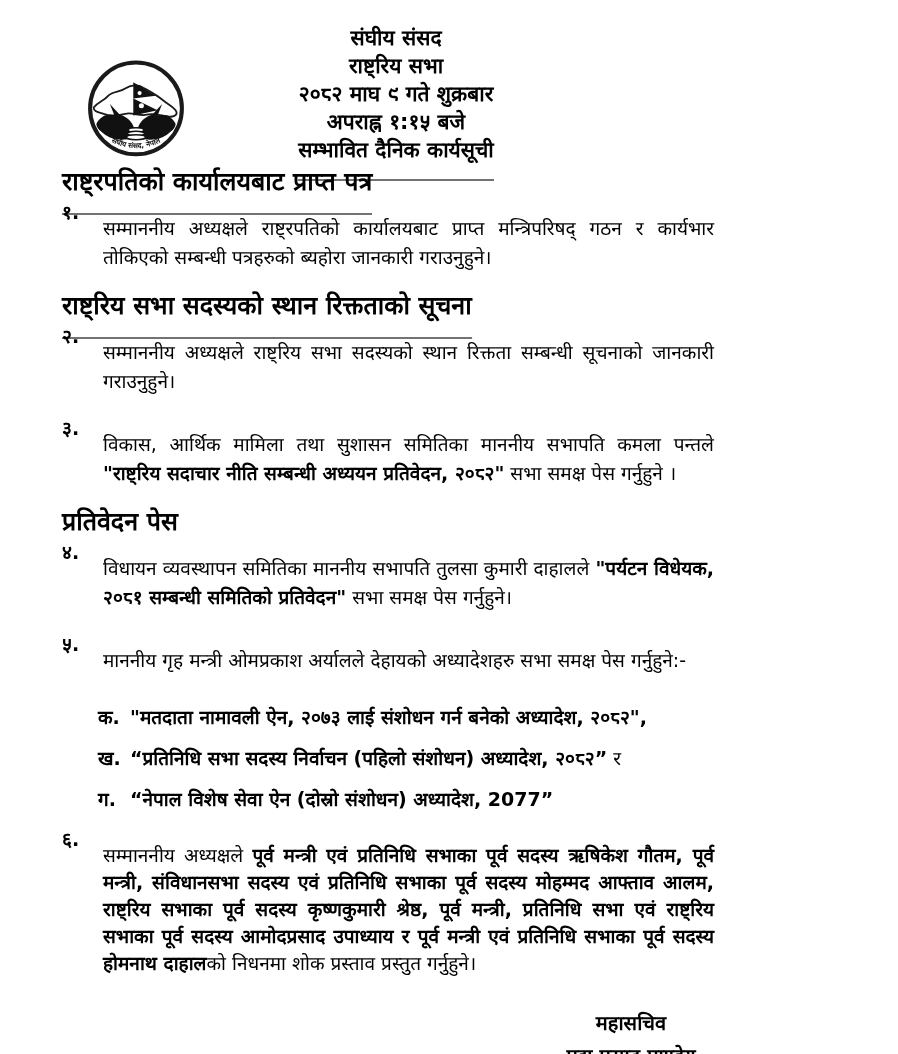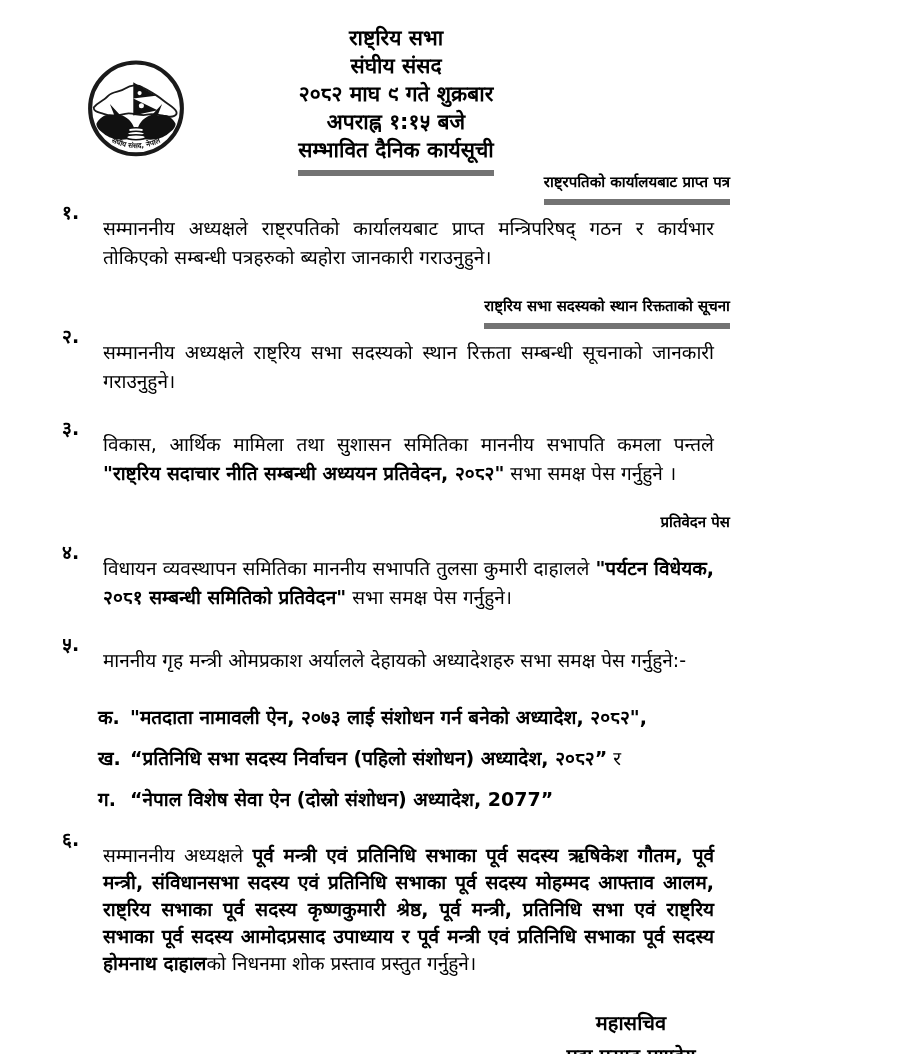--- a/index.html
+++ b/index.html
@@ -8,22 +8,22 @@
     color:#000;font-family:"DejaVu Sans","Liberation Sans",sans-serif;
     overflow:hidden;
   }
   
   .logo{position:absolute;left:82px;top:56px;width:108px;height:112px;}
   .logo svg{width:100%;height:100%;display:block;}
   .logo-caption{font-size:8px;font-weight:700;fill:#111;}
   
   .content{position:absolute;left:62px;top:0;width:668px;padding-top:24px;}
   .doc-header{text-align:center;font-weight:700;font-size:21px;line-height:28px;}
-  .u{border-bottom:6px solid #737373;padding-bottom:8px;}
-  .sec{text-align:right;font-size:15px;font-weight:700;margin:6px 0 4px;line-height:24px;}
+  .u{border-bottom:2px solid #737373;padding-bottom:17px;}
+  .sec{text-align:left;font-size:25px;font-weight:700;margin:6px 0 4px;line-height:24px;}
   .item{display:flex;font-size:19px;line-height:29px;margin:2px 0;}
   .item .num{flex:none;width:25px;font-weight:700;}
   .item p{margin:16px;flex:1;text-align:justify;}
   .item.tight{line-height:27px;}
   .b{font-weight:700;}
   .sub{display:flex;font-size:19px;line-height:29px;margin:12px 0 12px 36px;}
   .sub .letter{flex:none;width:32px;font-weight:700;}
   .sub p{margin:0;flex:1;}
   .signature{margin-top:14px;margin-left:470px;width:198px;text-align:center;
              font-weight:700;font-size:20px;line-height:33px;}
@@ -57,22 +57,22 @@
       <path id="lg-arc" d="M20,86 Q60,114 100,86" fill="none"></path>
       <text class="logo-caption">
         <textPath href="#lg-arc" startOffset="50%" text-anchor="middle">संघीय संसद, नेपाल</textPath>
       </text>
     </svg>
   </div>
 
   <div class="content">
 
     <header class="doc-header">
+      <div>संघीय संसद</div>
       <div>राष्ट्रिय सभा</div>
-      <div>संघीय संसद</div>
       <div>२०८२ माघ ९ गते शुक्रबार</div>
       <div>अपराह्न १:१५ बजे</div>
       <div><span class="u">सम्भावित दैनिक कार्यसूची</span></div>
     </header>
 
     <h2 class="sec">
       <span class="u">राष्ट्रपतिको कार्यालयबाट प्राप्त पत्र</span>
     </h2>
 
     <div class="item">

